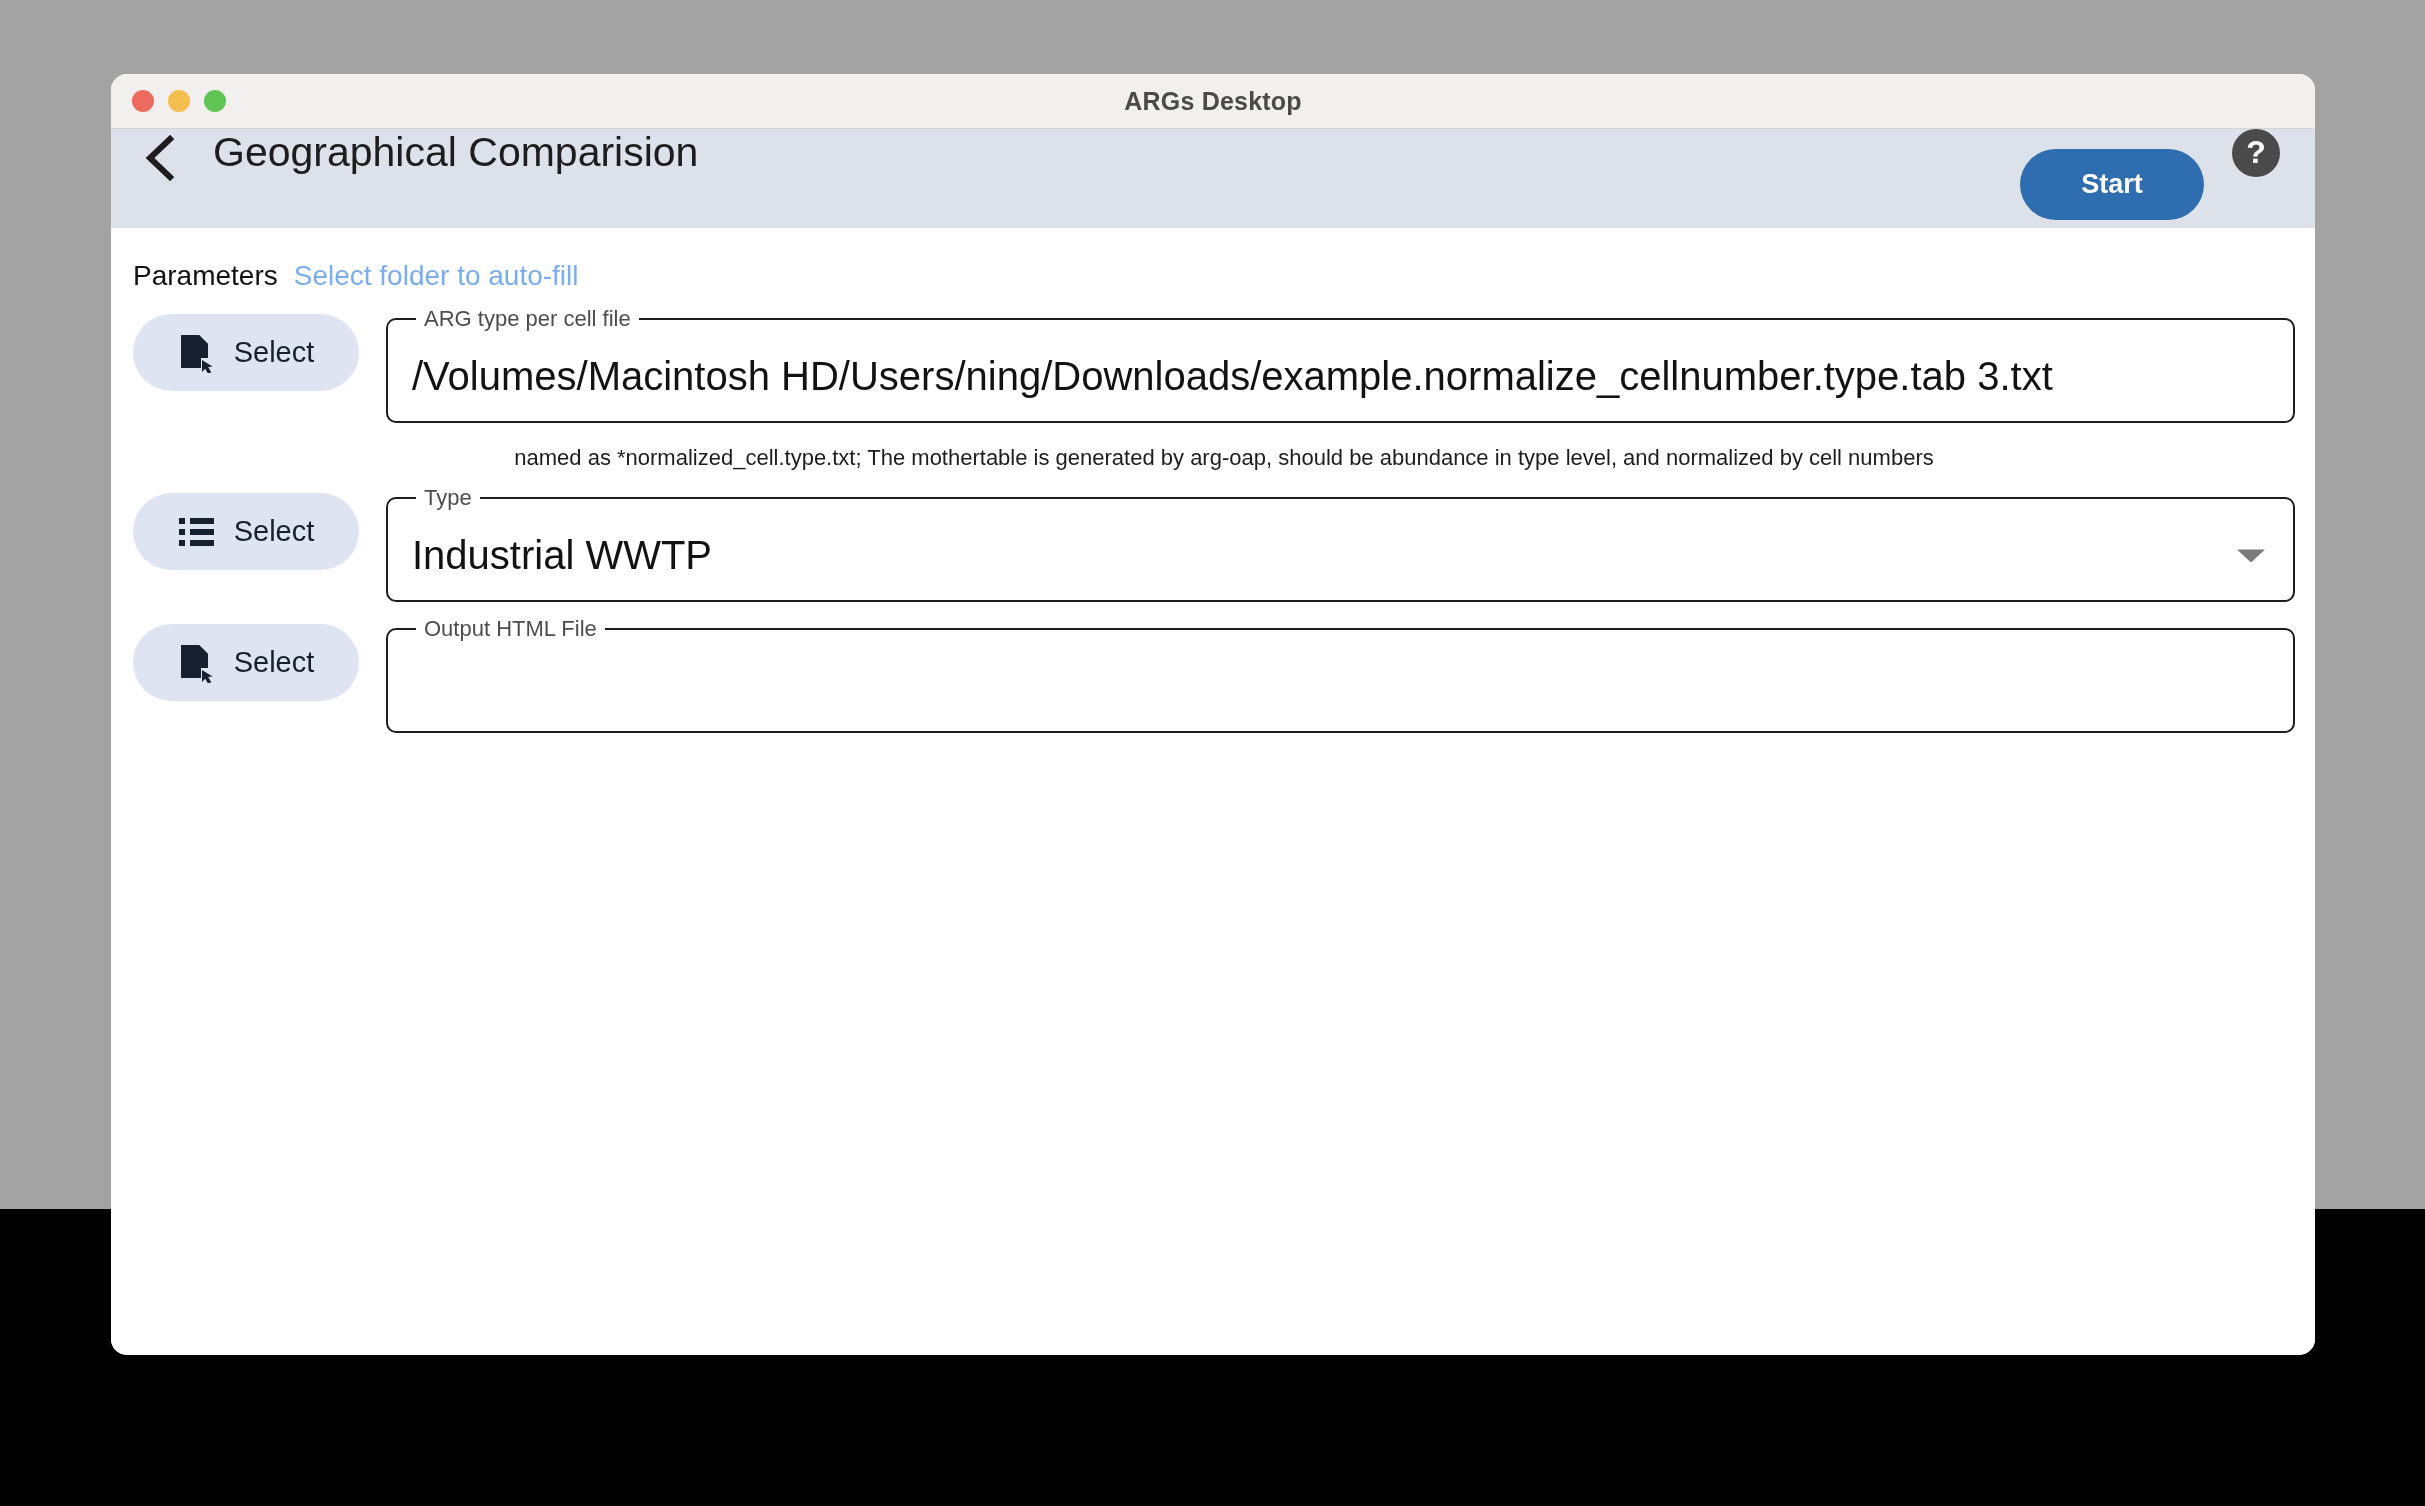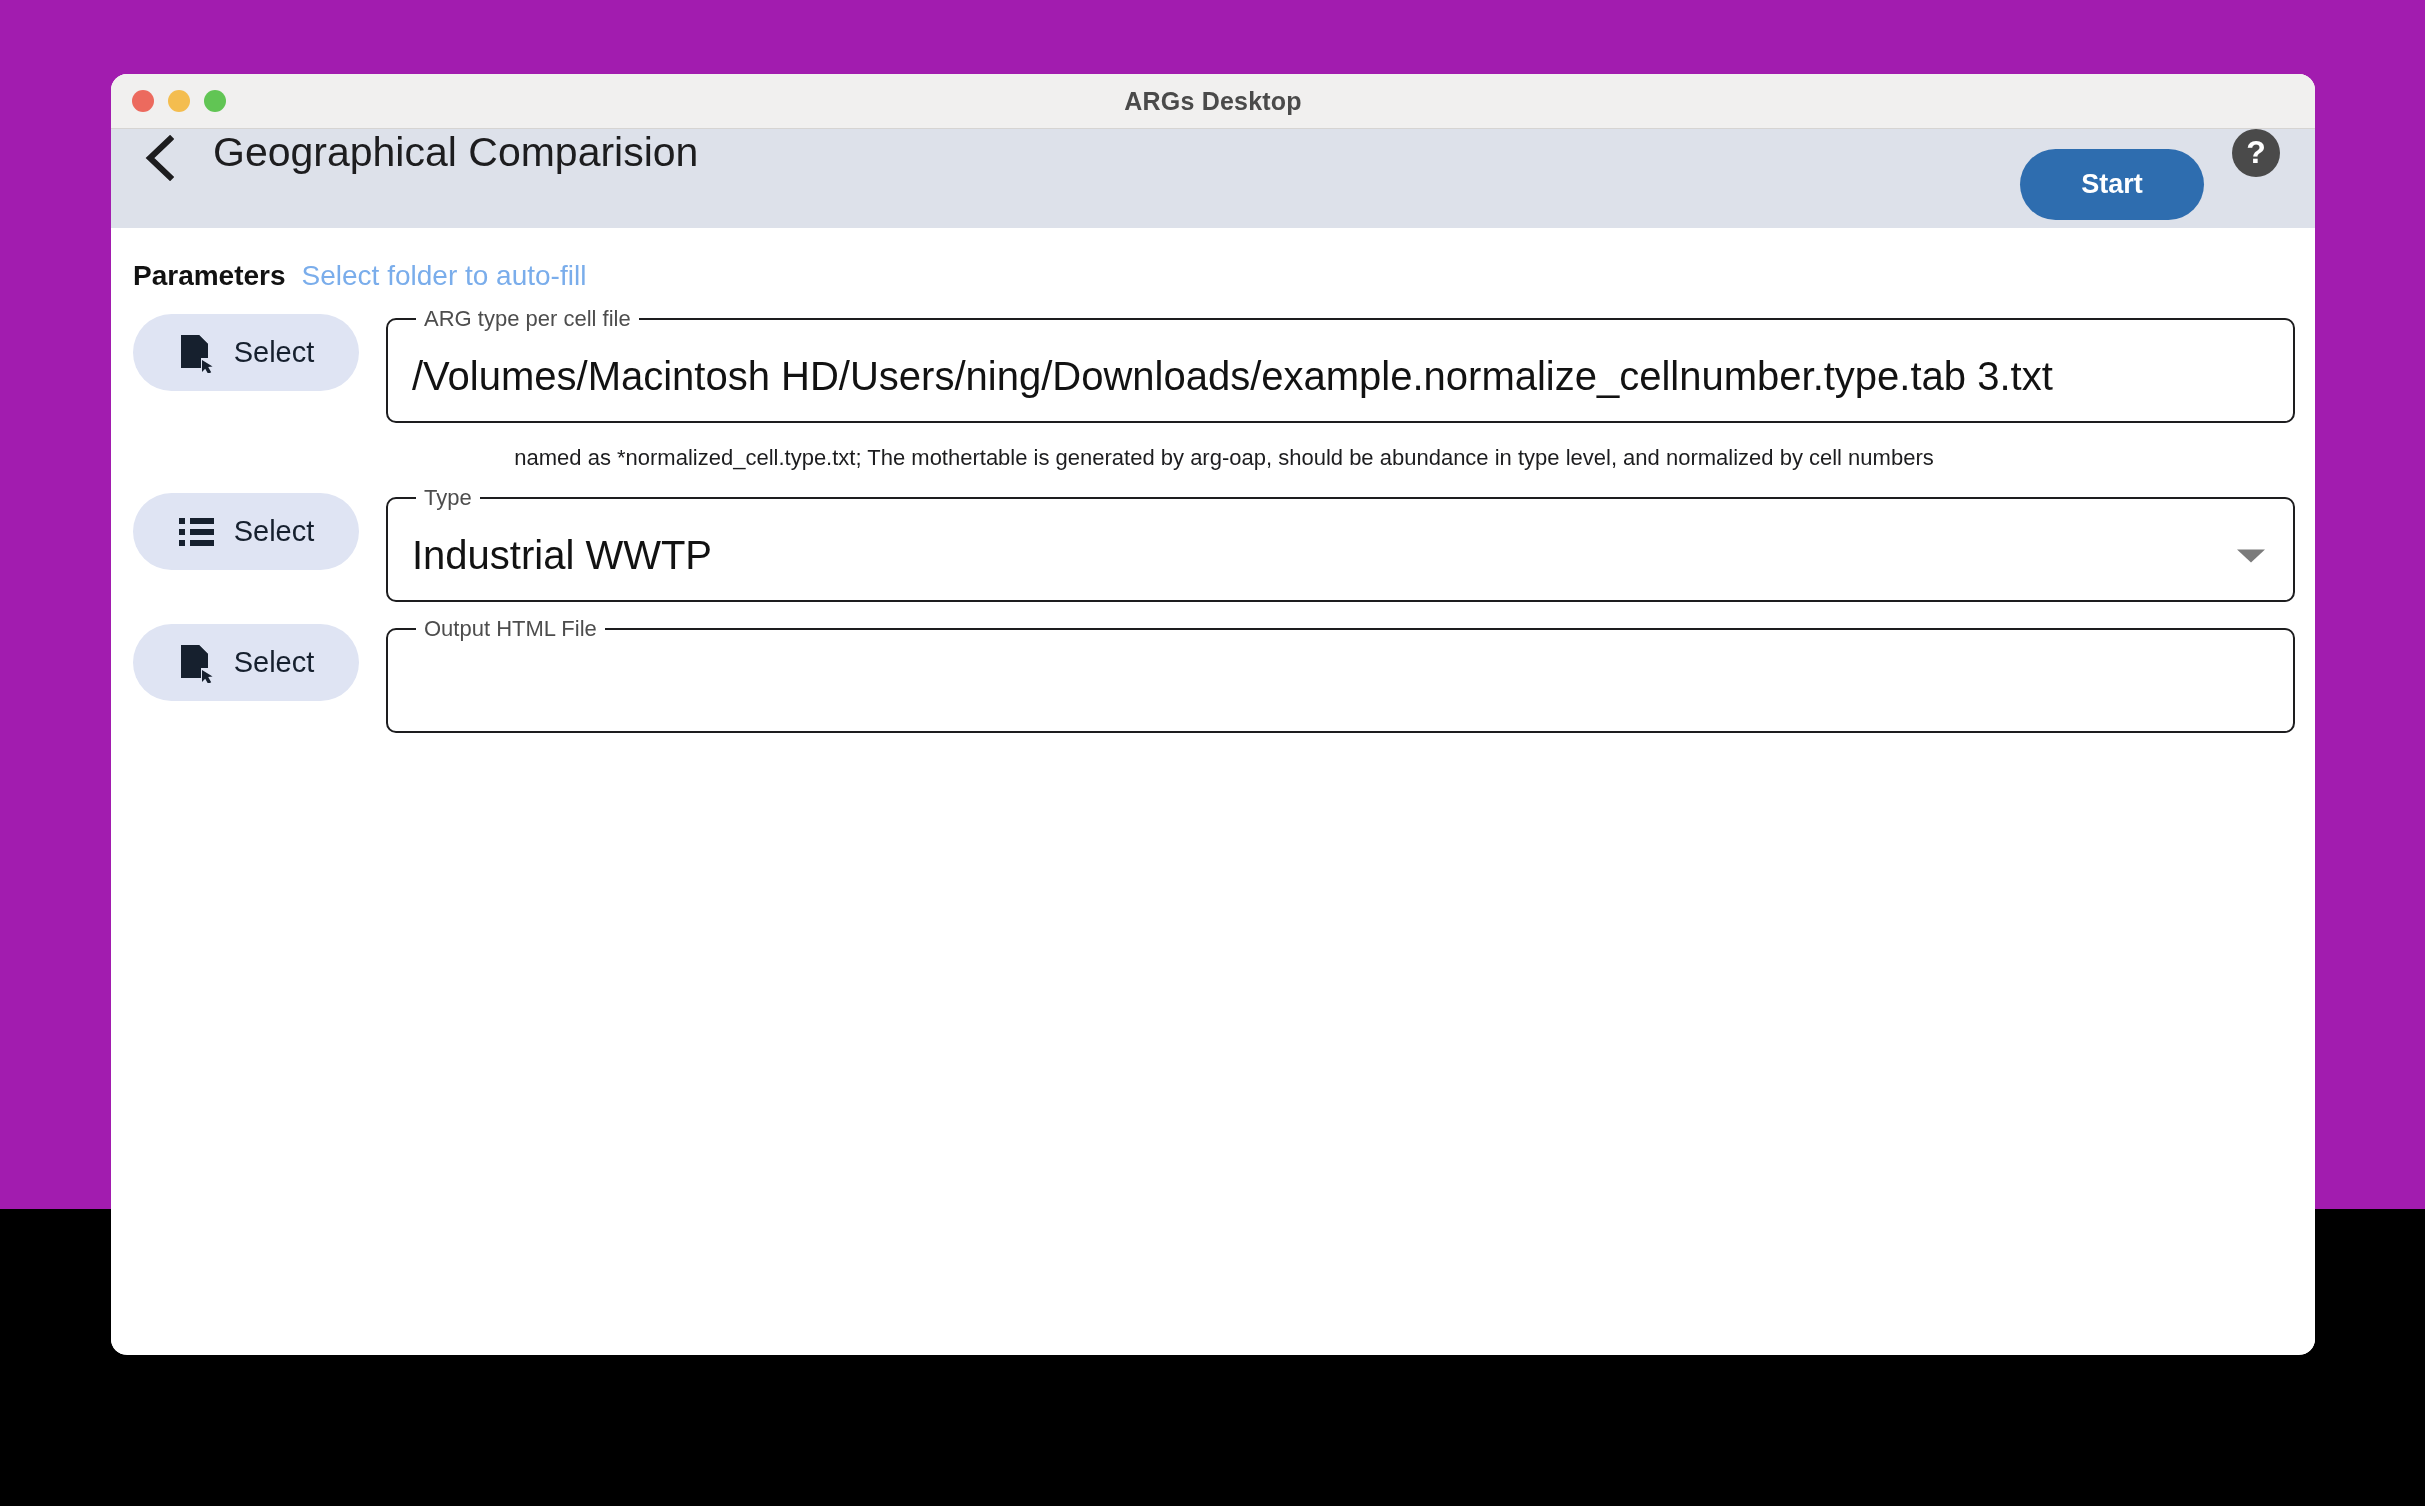--- a/index.html
+++ b/index.html
@@ -9,21 +9,21 @@
     height: 1507px;
     background: #000000;
     overflow: hidden;
     font-family: "Liberation Sans", sans-serif;
   }
 
   #stage {
     position: relative;
     width: 2426px;
     height: 1209px;
-    background: #a21caf;
+    background: #a3a3a3;
   }
 
   
   .window {
     position: absolute;
     left: 111px;
     top: 74px;
     width: 2204px;
     height: 1281px;
     background: #ffffff;
@@ -135,21 +135,21 @@
   }
 
   .params-row {
     display: flex;
     align-items: baseline;
     padding: 32px 0 0 22px;
     gap: 16px;
   }
   .params-label {
     font-size: 28px;
-    font-weight: bold;
+    font-weight: normal;
     color: #121212;
   }
   .autofill-link {
     font-size: 28px;
     color: #7aadeb;
     cursor: pointer;
   }
 
   
   .field-row {

